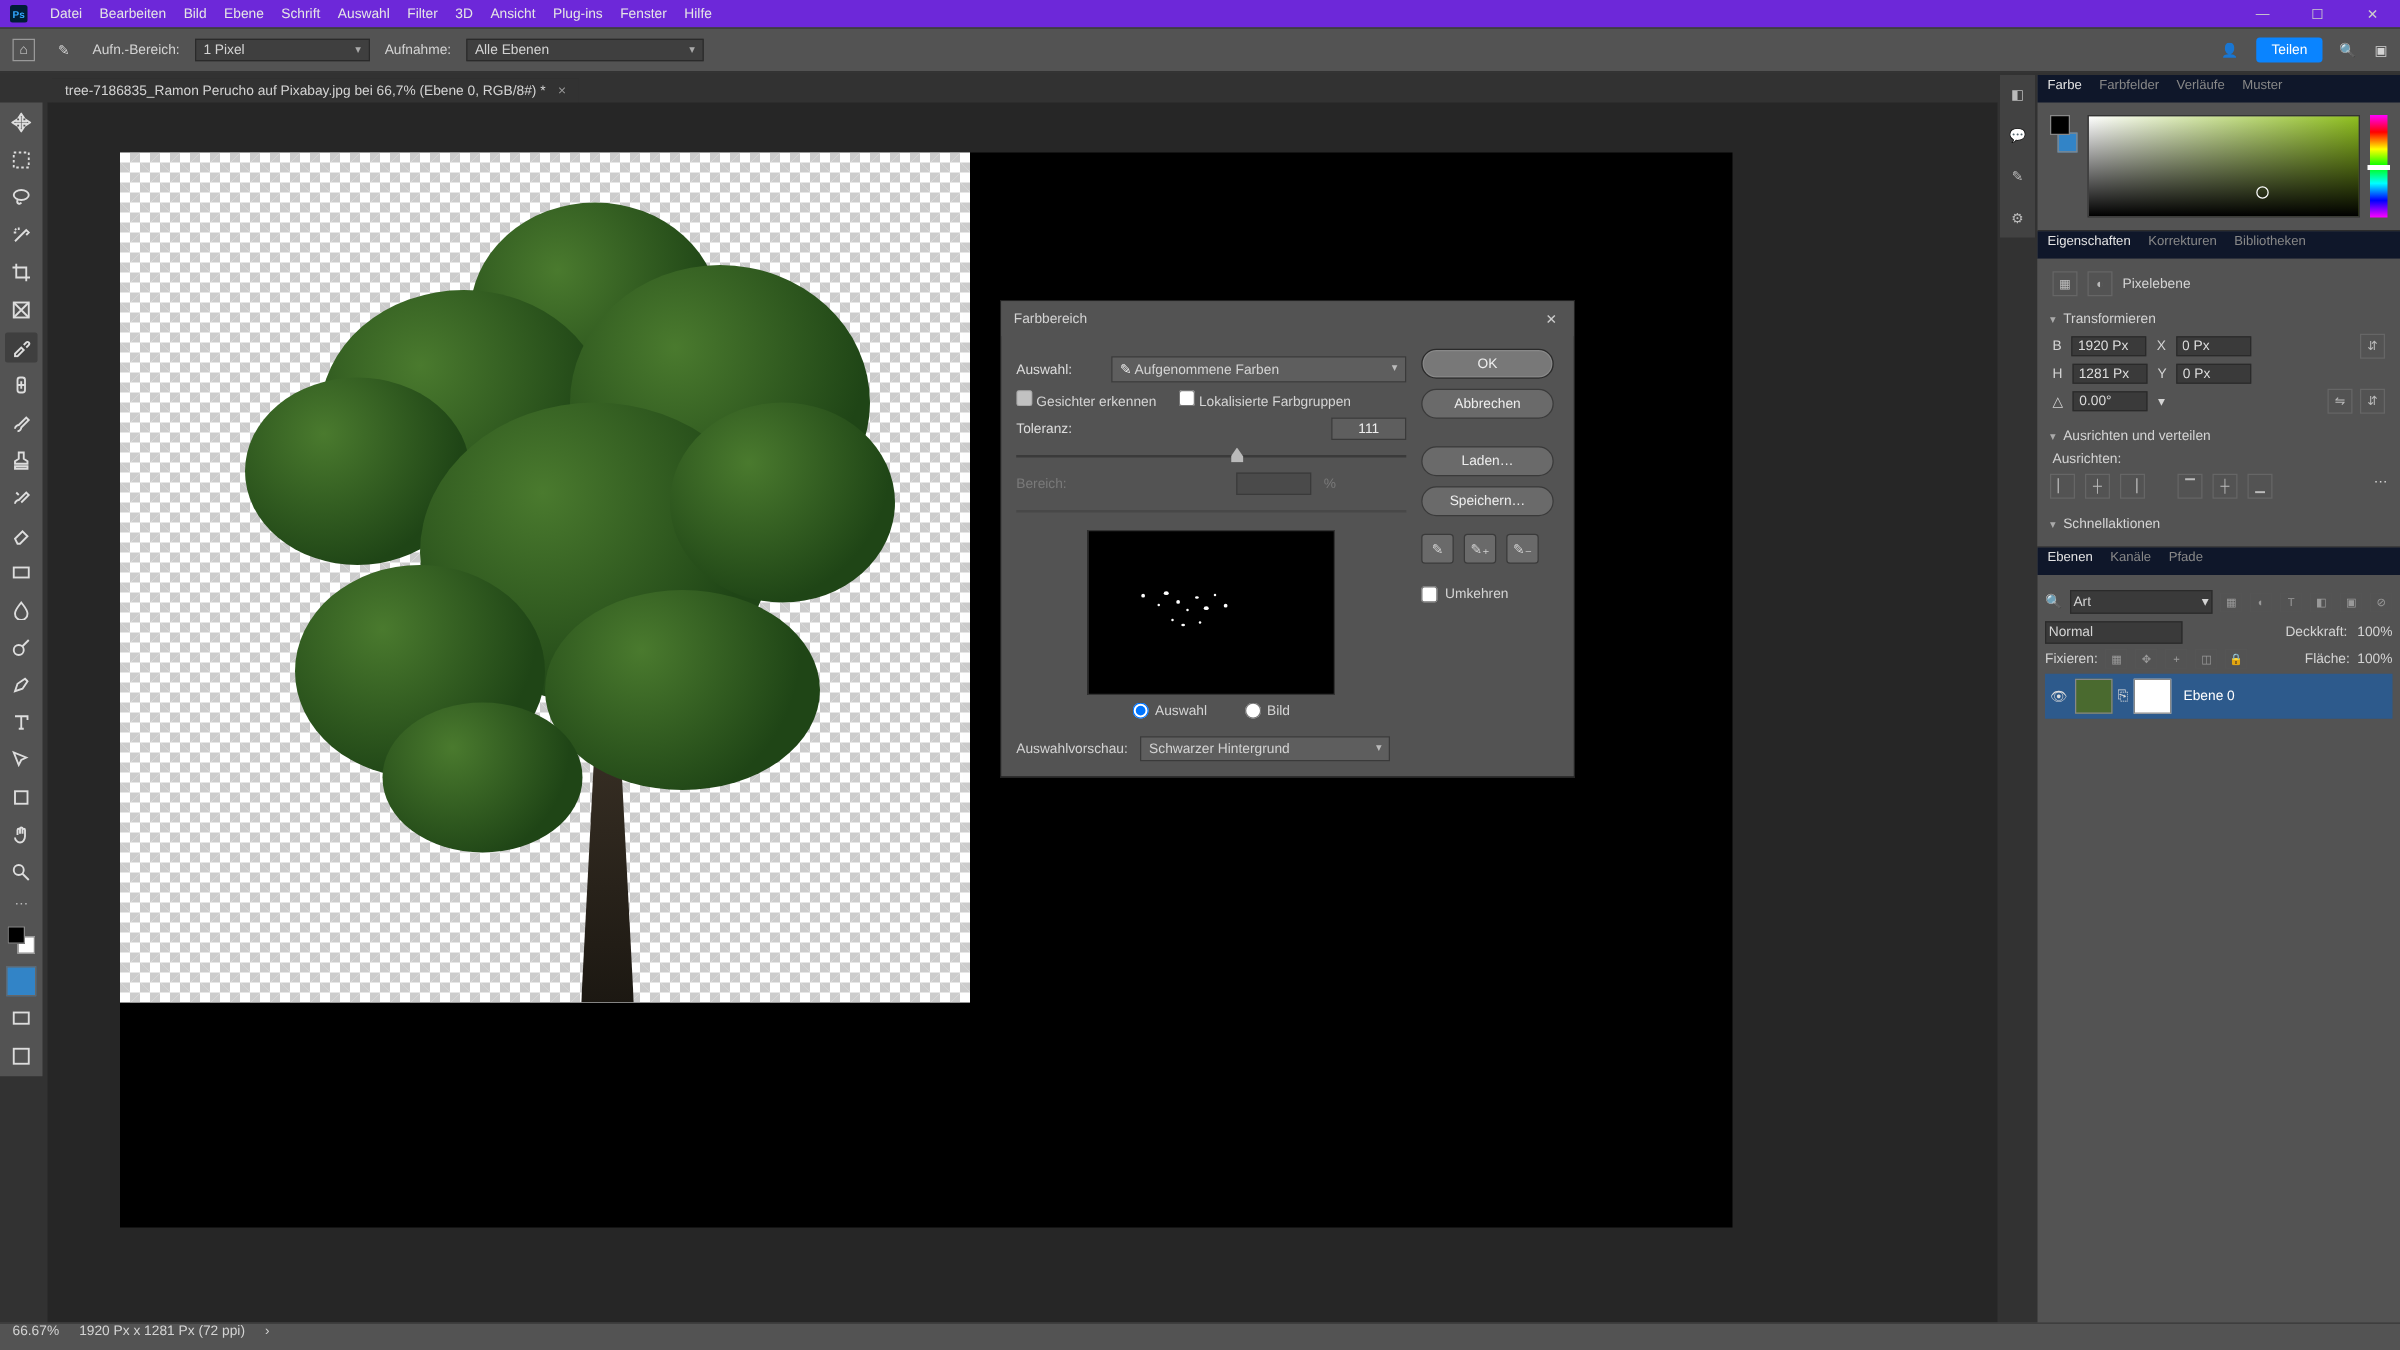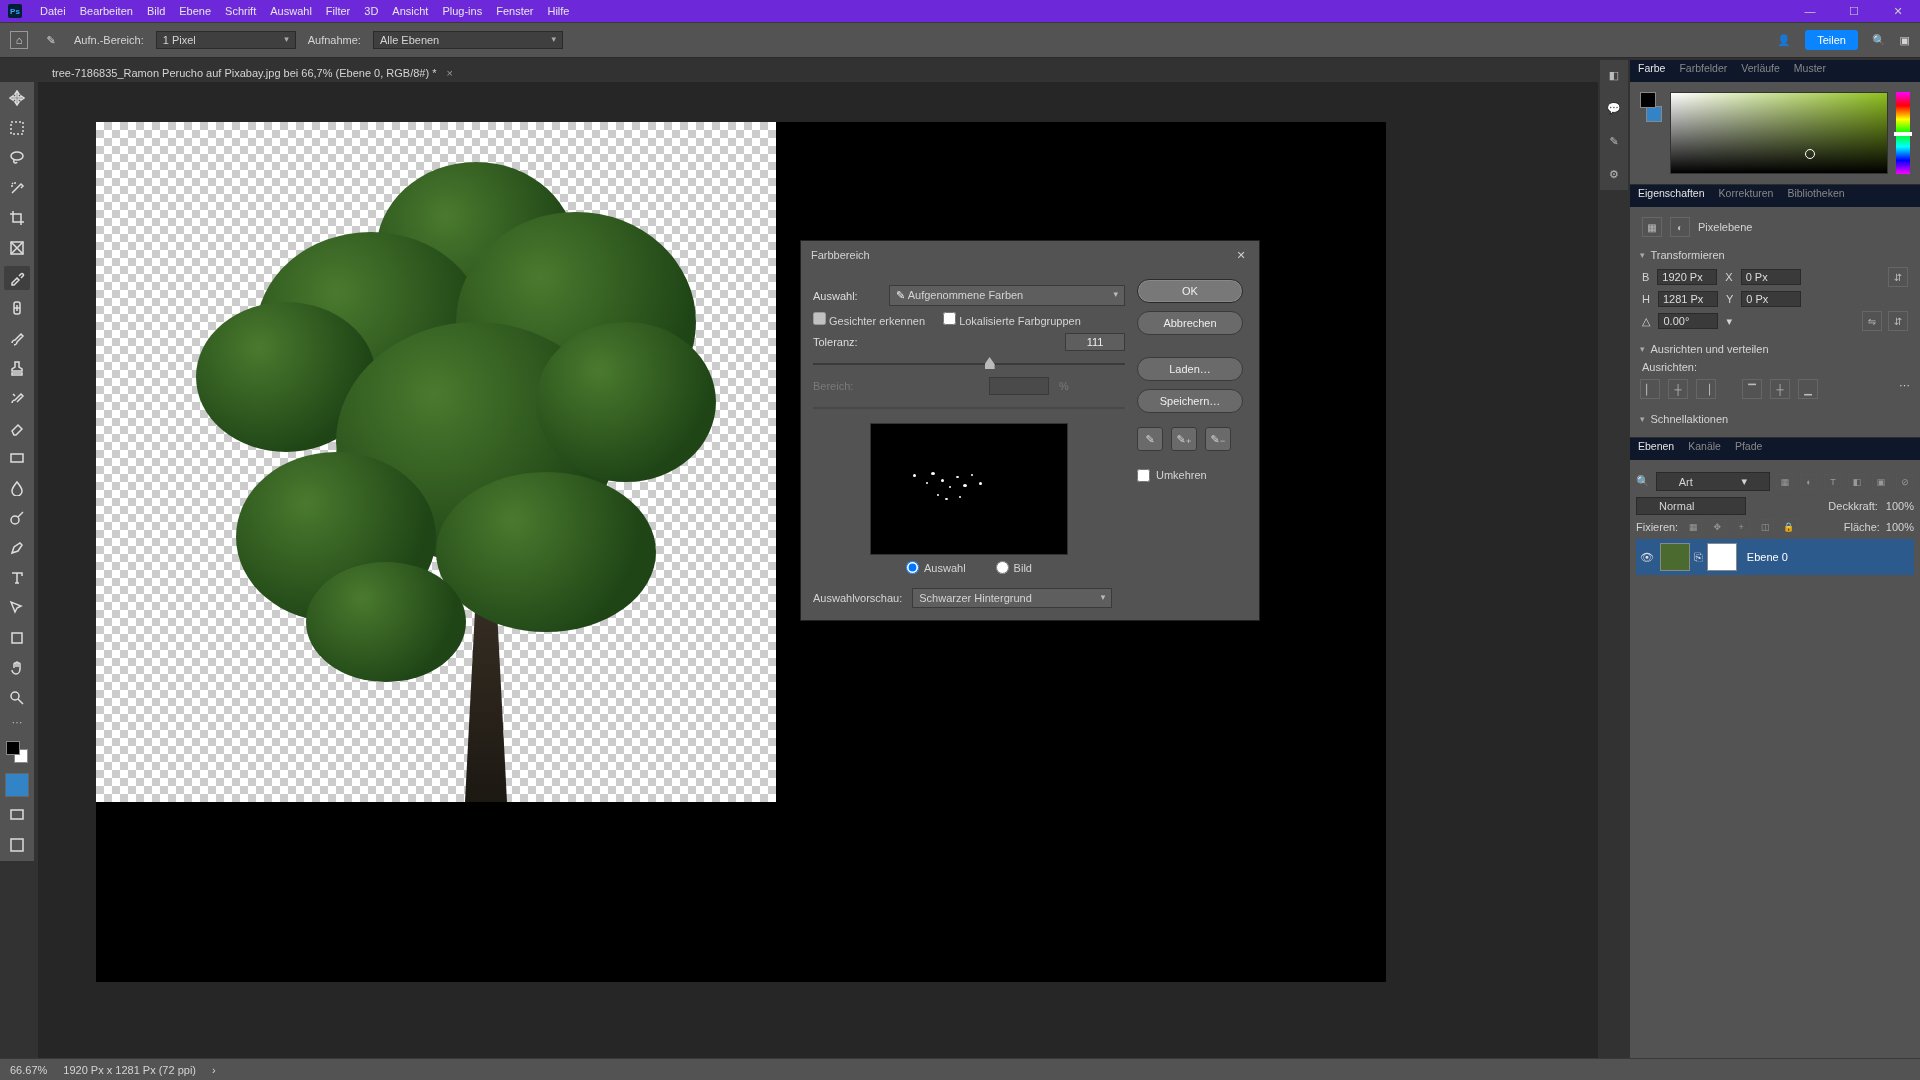--- a/index.html
+++ b/index.html
@@ -61,32 +61,32 @@
 .hue-cur{width:18px;height:4px;background:#fff;position:relative;left:-2px;top:40px}
 
 .prop-row{display:flex;align-items:center;gap:8px;font-size:10.5px;padding:2px 4px}
 .prop-input{background:#3a3a3a;border:1px solid #2a2a2a;width:60px;padding:1px 4px;color:#ddd}
 .prop-section-title{display:flex;align-items:center;gap:6px;color:#ddd;padding:4px 2px;margin-top:6px}
 .prop-section-title:before{content:"▾";font-size:9px;color:#aaa}
 .iconbtns{display:flex;gap:8px;padding:4px 2px}
 .ib{width:20px;height:20px;border:1px solid #666;display:flex;align-items:center;justify-content:center;color:#bbb;font-size:10px}
 
 .layers-body{padding:6px}
-.layer-select{background:#3a3a3a;border:1px solid #2a2a2a;padding:2px 22px;display:flex;align-items:center;gap:4px}
+.layer-select{background:#3a3a3a;border:1px solid #2a2a2a;padding:2px 2px;display:flex;align-items:center;gap:4px}
 .layer-filter-row{display:flex;gap:6px;margin:6px 0;align-items:center}
 .lf{width:18px;height:16px;border:1px solid #555;display:flex;align-items:center;justify-content:center;font-size:9px;color:#999}
 .blend-row{display:flex;gap:8px;align-items:center;color:#888}
 .lock-row{display:flex;gap:6px;align-items:center;color:#888;margin:4px 0}
 .layer-item{display:flex;align-items:center;height:36px;background:#2d5a8c;margin-top:4px;padding:0 4px;gap:4px}
 .eye{width:16px;color:#ddd}
 .layer-thumb{width:30px;height:28px;background:#4a6a2f;border:1px solid #888}
 .mask-thumb{width:30px;height:28px;background:#fff;border:1px solid #888;position:relative}
 .layers-footer{display:flex;justify-content:flex-end;gap:8px;padding:6px 4px;color:#aaa}
 
-.status-bar{position:absolute;left:0;bottom:0;width:100%;height:22px;background:#535353;border-top:1px solid #383838;display:flex;align-items:center;padding:0 10px;gap:16px;color:#bbb;font-size:10.5px}
+.status-bar{position:absolute;left:0;bottom:0;width:100%;height:22px;background:#535353;border-top:1px solid #383838;display:flex;padding:0 10px;gap:16px;color:#bbb;font-size:10.5px}
 
 .dialog{position:absolute;left:800px;top:240px;width:460px;background:#535353;border:1px solid #222;box-shadow:0 4px 20px rgba(0,0,0,.6)}
 .dlg-title{display:flex;align-items:center;justify-content:space-between;padding:6px 10px;background:#535353;color:#ddd}
 .dlg-close{width:16px;height:16px;display:flex;align-items:center;justify-content:center;color:#ccc}
 .dlg-body{display:flex;padding:10px 16px 14px 12px;gap:12px}
 .dlg-left{flex:1}
 .dlg-right{width:106px;display:flex;flex-direction:column;gap:8px}
 .dlg-btn{background:#6a6a6a;border:1px solid #3a3a3a;border-radius:12px;padding:5px 0;text-align:center;color:#eee}
 .dlg-btn.primary{background:#787878;border:1px solid #2a2a2a;box-shadow:inset 0 0 0 1px #888}
 .eyedrops{display:flex;gap:8px;margin-top:6px}

